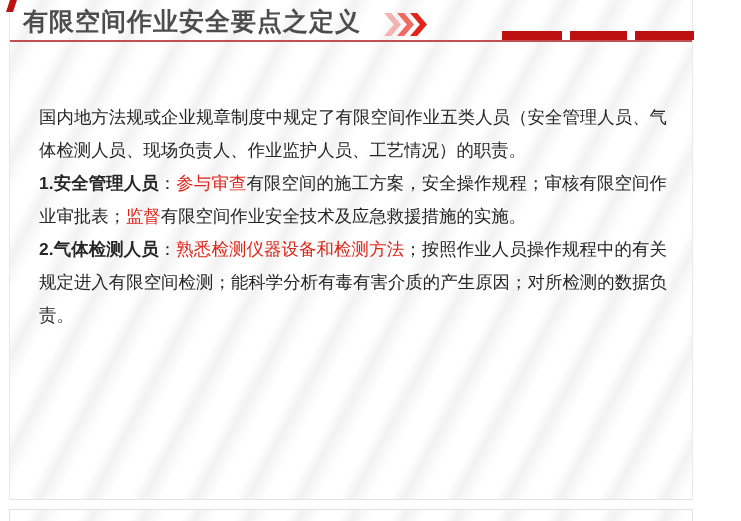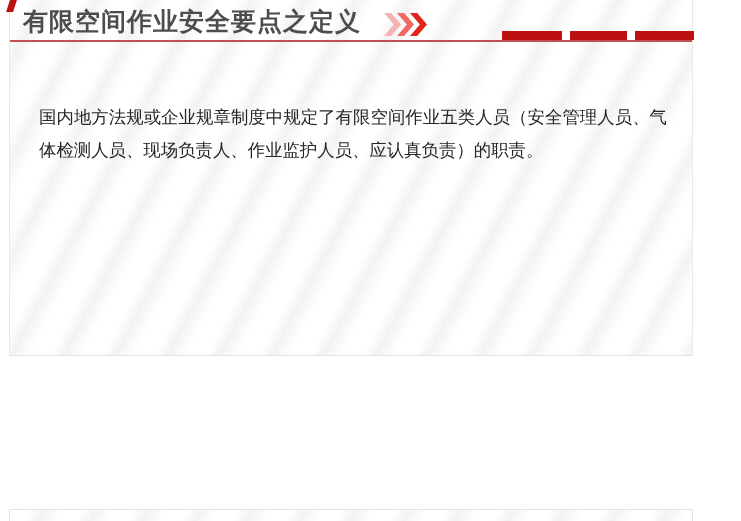--- a/index.html
+++ b/index.html
@@ -7,21 +7,21 @@
     width: 741px; height: 521px; position: relative; overflow: hidden;
     background: #ffffff;
     font-family: "Liberation Sans", "DejaVu Sans", sans-serif;
   }
   .striped {
     background-color: #ffffff;
     background-image: repeating-linear-gradient(118deg,
       #ffffff 0px, #ffffff 18px, #f2f2f2 30px, #f8f8f8 37px, #ffffff 46px);
   }
   .slide {
-    position: absolute; left: 9px; top: 0; width: 684px; height: 356px;
+    position: absolute; left: 9px; top: 0; width: 684px; height: 500px;
     box-sizing: border-box;
     border-left: 1px solid #e9e9e9; border-right: 1px solid #e9e9e9;
     border-bottom: 1px solid #e4e4e4;
   }
   .corner-mark {
     position: absolute; left: -2px; top: 0; width: 7px; height: 12px;
     background: var(--accent, #bd1111); transform: skewX(-18deg);
   }
   .title {
     position: absolute; left: 13px; top: 5px; margin: 0;
@@ -67,17 +67,19 @@
       <div class="chevron" style="background: rgb(239, 106, 98);"></div>
       <div class="chevron" style="background: rgb(226, 36, 27);"></div>
     </div>
   <div class="underline"></div>
   <div class="bars">
     <div class="bar bar-1"></div>
     <div class="bar bar-2"></div>
     <div class="bar bar-3"></div>
   </div>
   <div class="body-text" id="body-text">
-      <p><span class="seg-normal">国内地方法规或企业规章制度中规定了有限空间作业五类人员（安全管理人员、气体检测人员、现场负责人、作业监护人员、应认真负责）的职责。</span></p>
+      <p><span class="seg-normal">国内地方法规或企业规章制度中规定了有限空间作业五类人员（安全管理人员、气体检测人员、现场负责人、作业监护人员、工艺情况）的职责。</span></p>
+      <p><span class="seg-bold">1.安全管理人员</span><span class="seg-normal">：</span><span class="seg-red">参与审查</span><span class="seg-normal">有限空间的施工方案，安全操作规程；审核有限空间作业审批表；</span><span class="seg-red">监督</span><span class="seg-normal">有限空间作业安全技术及应急救援措施的实施。</span></p>
+      <p><span class="seg-bold">2.气体检测人员</span><span class="seg-normal">：</span><span class="seg-red">熟悉检测仪器设备和检测方法</span><span class="seg-normal">；按照作业人员操作规程中的有关规定进入有限空间检测；能科学分析有毒有害介质的产生原因；对所检测的数据负责。</span></p>
     </div>
 </div>
 
 <div class="next-slide striped"></div>
 
 </body></html>

